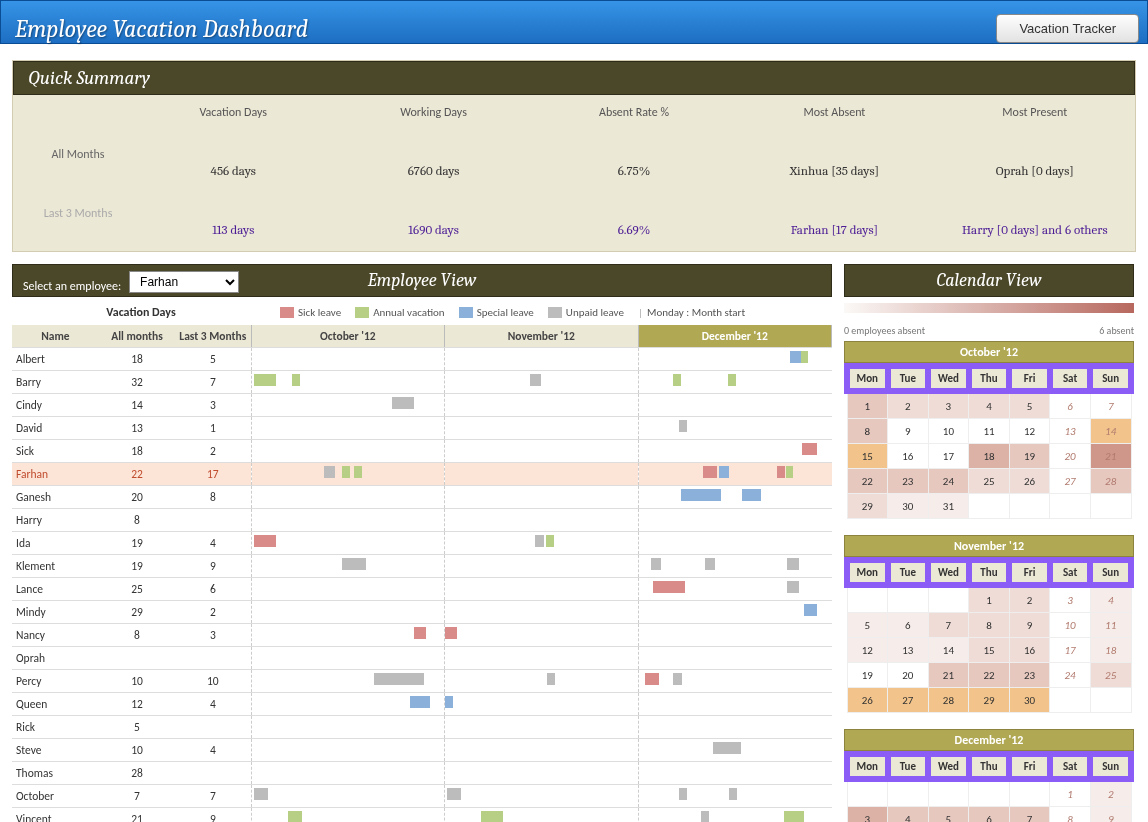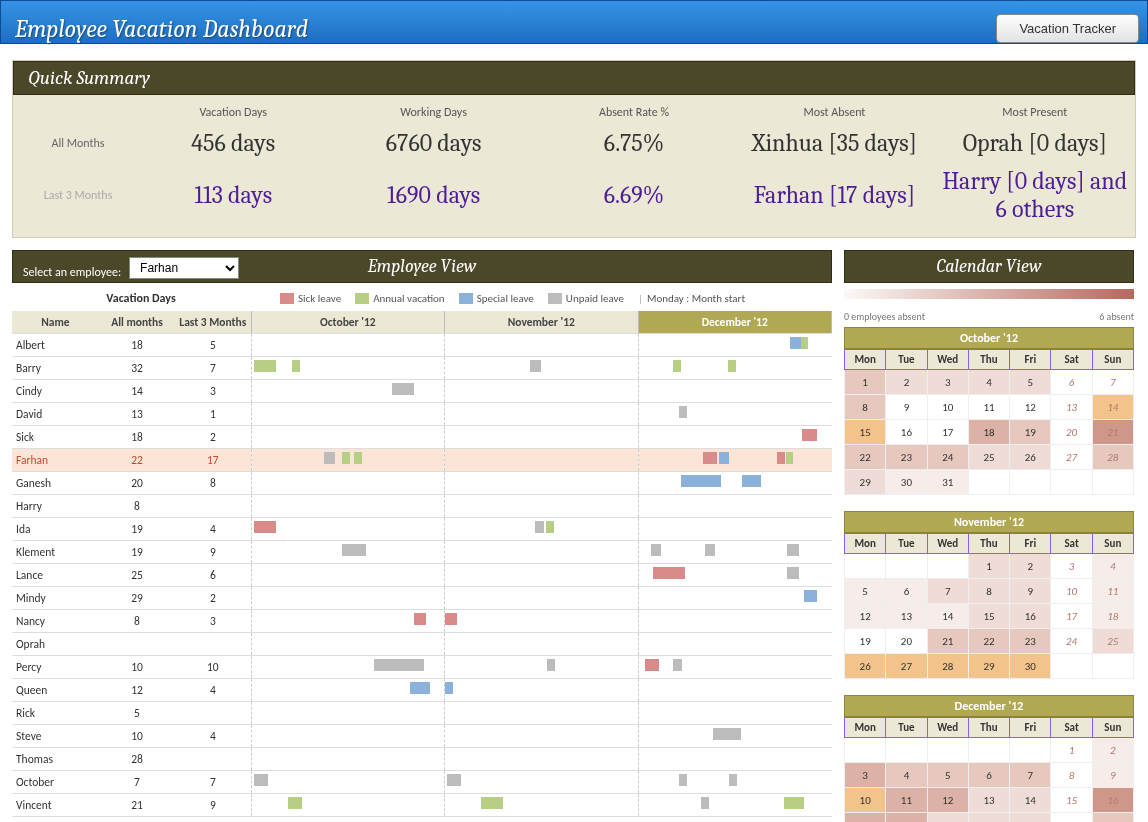--- a/index.html
+++ b/index.html
@@ -54,21 +54,21 @@
     grid-template-columns: 120px repeat(5, 1fr);
     align-items: center;
     row-gap: 10px;
     padding: 6px 0 14px 0;
     text-align: center;
     font-size: 13px;
   }
   .summary-body .colhead { color: #555; font-size: 12px; padding-top:4px;}
   .summary-body .rowlabel { color: #666; font-size: 12px; text-align:center; padding-left:10px;}
   .summary-body .rowlabel.dim { color: #aaa; }
-  .summary-body .val { font-family: Cambria, Georgia, serif; font-size: 24px; color: #333; }
+  .summary-body .val { font-family: Cambria, Georgia, serif; font-size: 13px; color: #333; margin-top: 34px; }
   .summary-body .val.dim { color: #4c1d95; }
 
   .lower {
     margin: 12px 12px 0 12px;
     display: grid;
     grid-template-columns: 820px 290px;
     column-gap: 12px;
   }
   .panel-head {
     background: #4b4729;
@@ -114,21 +114,21 @@
   .b-sick{background:#d98b89;} .b-ann{background:#b6cf84;} .b-spc{background:#8bb0d9;} .b-unp{background:#bcbcbc;}
   .month-sep{border-right:1px dashed #ccc;}
 
   
   .cal-scale{margin:6px 0 4px 0;}
   .cal-scale .bar{position:static; height:10px; width:100%; background:linear-gradient(to right,#fbf9f7,#b7685e);}
   .cal-scale .lbls{display:flex; justify-content:space-between; font-size:10px; color:#777; padding-top:11px;}
   .cal{margin-bottom:16px;}
   .cal .chead{background:#b0a853; color:#fff; text-align:center; font-size:12px; font-weight:600; padding:3px 0; border:1px solid #8c843e;}
   .cal table{border-collapse:collapse; width:100%; table-layout:fixed;}
-  .cal th{background:#ece8d6; font-size:11px; font-weight:600; text-align:center; padding:3px 0; border:1px solid #8b5cf6;}
+  .cal th{background:#ece8d6; font-size:11px; font-weight:600; text-align:center; padding:3px 0; border:6px solid #8b5cf6;}
   .cal td{font-size:11px; text-align:center; padding:4px 0; border:1px solid #eee; height:16px;}
   .cal td.we{font-style:italic; color:#b17a6e;}
   
   .h0{background:#fff;} .h1{background:#f6ece9;} .h2{background:#efdcd6;}
   .h3{background:#e6c8bf;} .h4{background:#dcb2a6;} .h5{background:#cf978a;}
   .hO{background:#f2c48b;} 
 </style>
 </head>
 <body>
 

